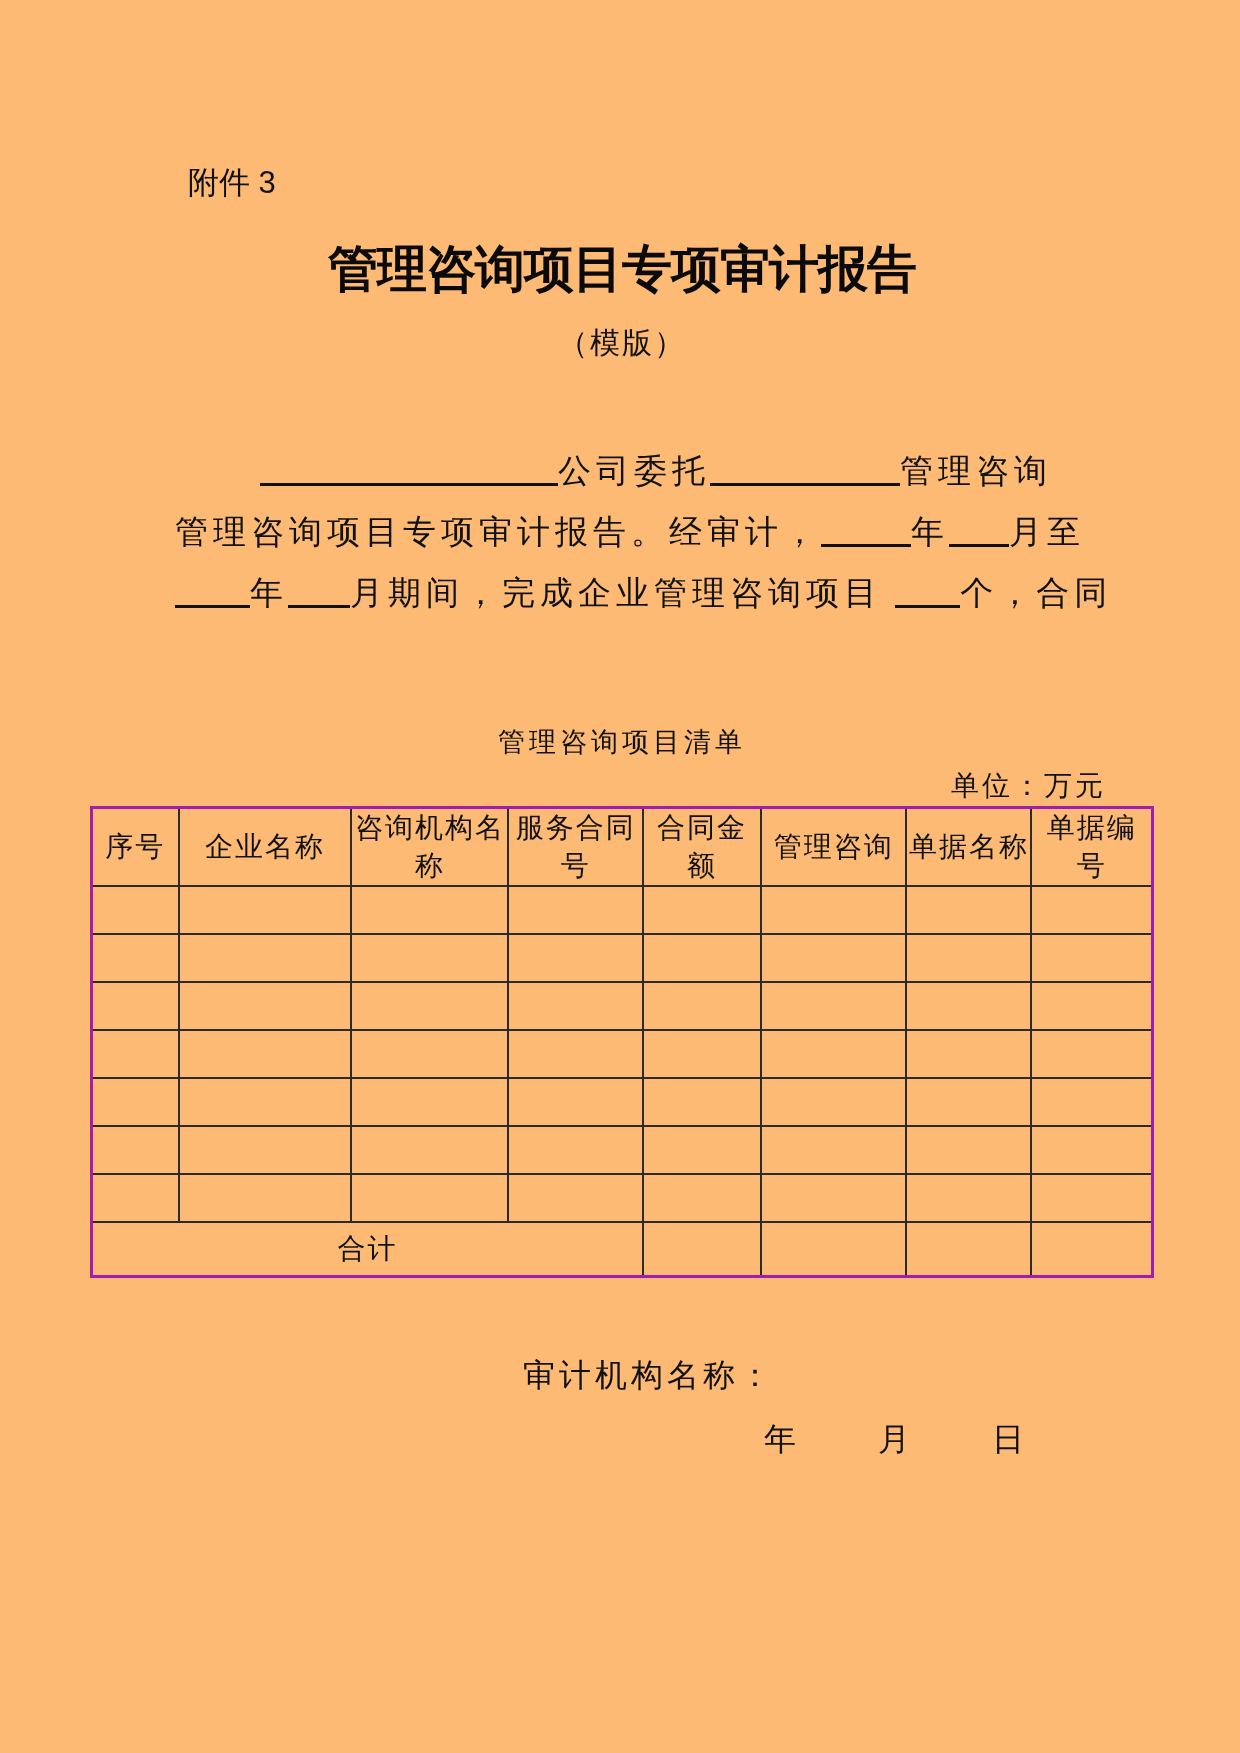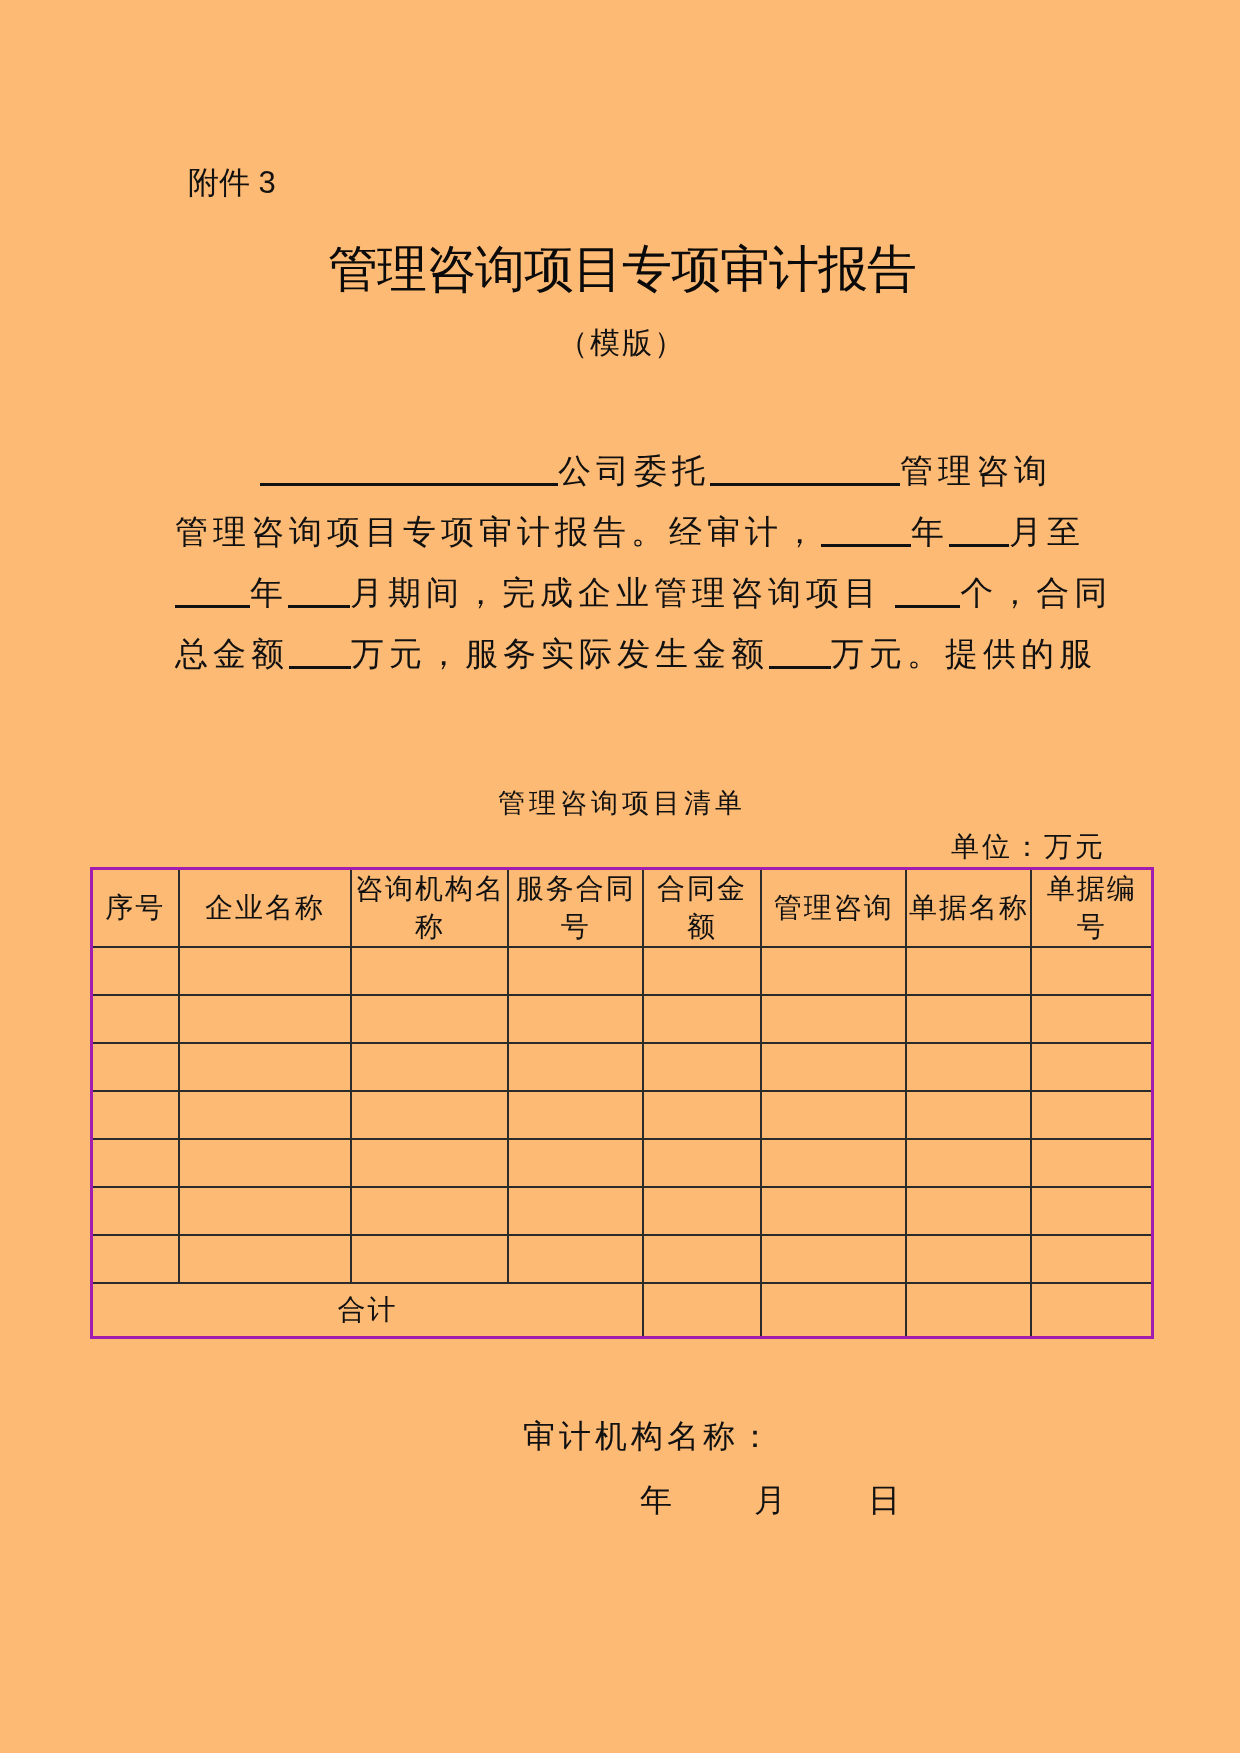--- a/index.html
+++ b/index.html
@@ -19,21 +19,21 @@
     font-family: "Liberation Sans", sans-serif;
     font-size: 31px;
     line-height: 1.1;
     color: #111;
   }
   .doc-title {
     margin: 44px 0 0 0;
     text-align: center;
     font-family: "Liberation Sans", sans-serif;
     font-size: 50px;
-    font-weight: 400;
+    font-weight: 700;
     letter-spacing: -1px;
     line-height: 1;
     color: #0a0a0a;
   }
   .subtitle {
     margin-top: 32px;
     text-align: center;
     font-size: 30px;
     letter-spacing: 2px;
     line-height: 1.1;
@@ -91,38 +91,37 @@
   .list-table tbody td { height: 46px; }
   .list-table tfoot td { height: 52px; }
   .footer-block {
     margin: 80px 0 0 433px;
     font-size: 32px;
     letter-spacing: 4px;
     color: #111;
   }
   .footer-line { line-height: 1.1; }
   .footer-line + .footer-line { margin-top: 29px; }
-  .date-line { margin-left: 117px; letter-spacing: 6px; }
+  .date-line { margin-left: 117px; letter-spacing: 6px; text-align: center; }
 </style>
 </head>
 <body>
 
 <div class="page">
 
   <div class="attachment">附件 3</div>
 
   <h1 class="doc-title">管理咨询项目专项审计报告</h1>
 
   <div class="subtitle">（模版）</div>
 
   <div class="body-paragraph" id="paragraph">
       <div class="para-line"><span class="seg-space" style="width: 85px;"></span><span class="seg-blank" style="width: 298px;"></span><span class="seg-text">公司委托</span><span class="seg-blank" style="width: 190px;"></span><span class="seg-text">管理咨询</span></div>
       <div class="para-line"><span class="seg-text">管理咨询项目专项审计报告。经审计，</span><span class="seg-blank" style="width: 90px;"></span><span class="seg-text">年</span><span class="seg-blank" style="width: 60px;"></span><span class="seg-text">月至</span></div>
       <div class="para-line"><span class="seg-blank" style="width: 75px;"></span><span class="seg-text">年</span><span class="seg-blank" style="width: 62px;"></span><span class="seg-text">月期间，完成企业管理咨询项目 </span><span class="seg-blank" style="width: 65px;"></span><span class="seg-text">个，合同</span></div>
-      <div class="para-line"><span class="seg-text">总金额</span><span class="seg-blank" style="width: 62px;"></span><span class="seg-text">万元，服务实际发生金额</span><span class="seg-blank" style="width: 62px;"></span><span class="seg-text">万元。提供的服</span></div>
     </div>
 
   <div class="list-title">管理咨询项目清单</div>
 
   <div class="unit-label">单位：万元</div>
 
   <table class="list-table">
     <colgroup id="cols">
         <col style="width: 8.2%;">
         <col style="width: 16.3%;">

